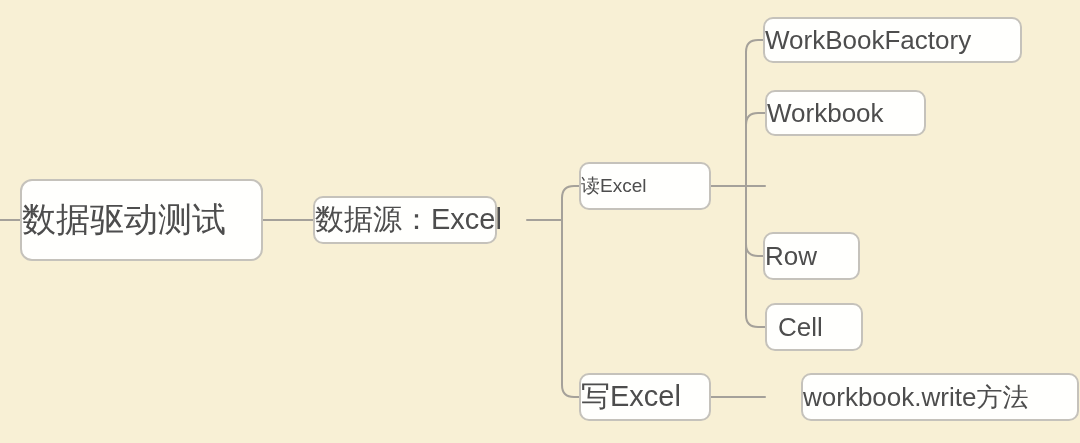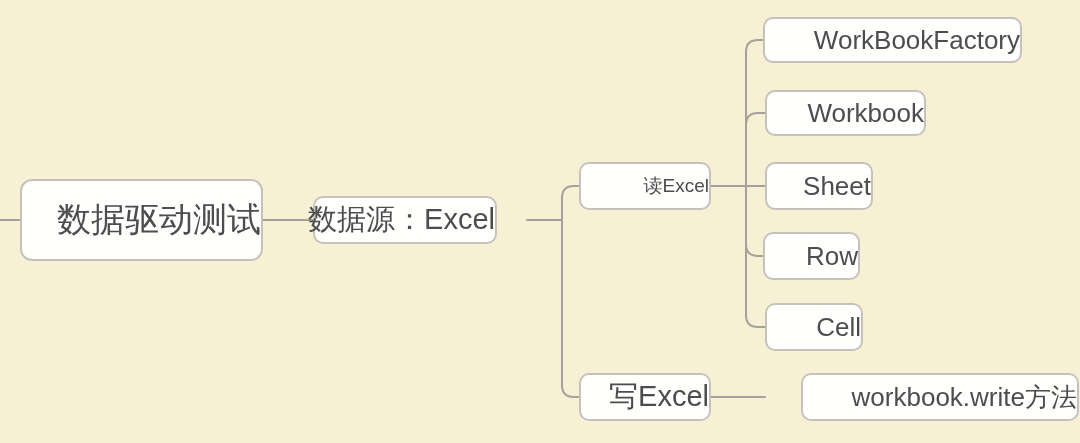--- a/index.html
+++ b/index.html
@@ -29,21 +29,21 @@
     stroke-linecap: round;
   }
   .node {
     position: absolute;
     box-sizing: border-box;
     background: #fffffd;
     border: 2px solid #c5c2bb;
     border-radius: 10px;
     display: flex;
     align-items: center;
-    justify-content: flex-end;
+    justify-content: flex-start;
     color: #4d4d4d;
     white-space: nowrap;
     cursor: default;
   }
   .n-root       { left: 20px;  top: 179px; width: 243px; height: 82px; font-size: 34px; border-radius: 12px; }
   .n-datasource { left: 313px; top: 196px; width: 184px; height: 48px; font-size: 29px; }
   .n-read       { left: 579px; top: 162px; width: 132px; height: 48px; font-size: 19px; }
   .n-write      { left: 579px; top: 373px; width: 132px; height: 48px; font-size: 29px; }
   .n-wbf        { left: 763px; top: 17px;  width: 259px; height: 46px; font-size: 26px; }
   .n-workbook   { left: 765px; top: 90px;  width: 161px; height: 46px; font-size: 26px; }
@@ -88,23 +88,20 @@
   </div>
 
   <div class="node n-wbf">
     <span>WorkBookFactory</span>
   </div>
 
   <div class="node n-workbook">
     <span>Workbook</span>
   </div>
 
-  <div class="node n-sheet">
-    <span>Sheet</span>
-  </div>
 
   <div class="node n-row">
     <span>Row</span>
   </div>
 
   <div class="node n-cell">
     <span>Cell</span>
   </div>
 
   <div class="node n-wwrite">

